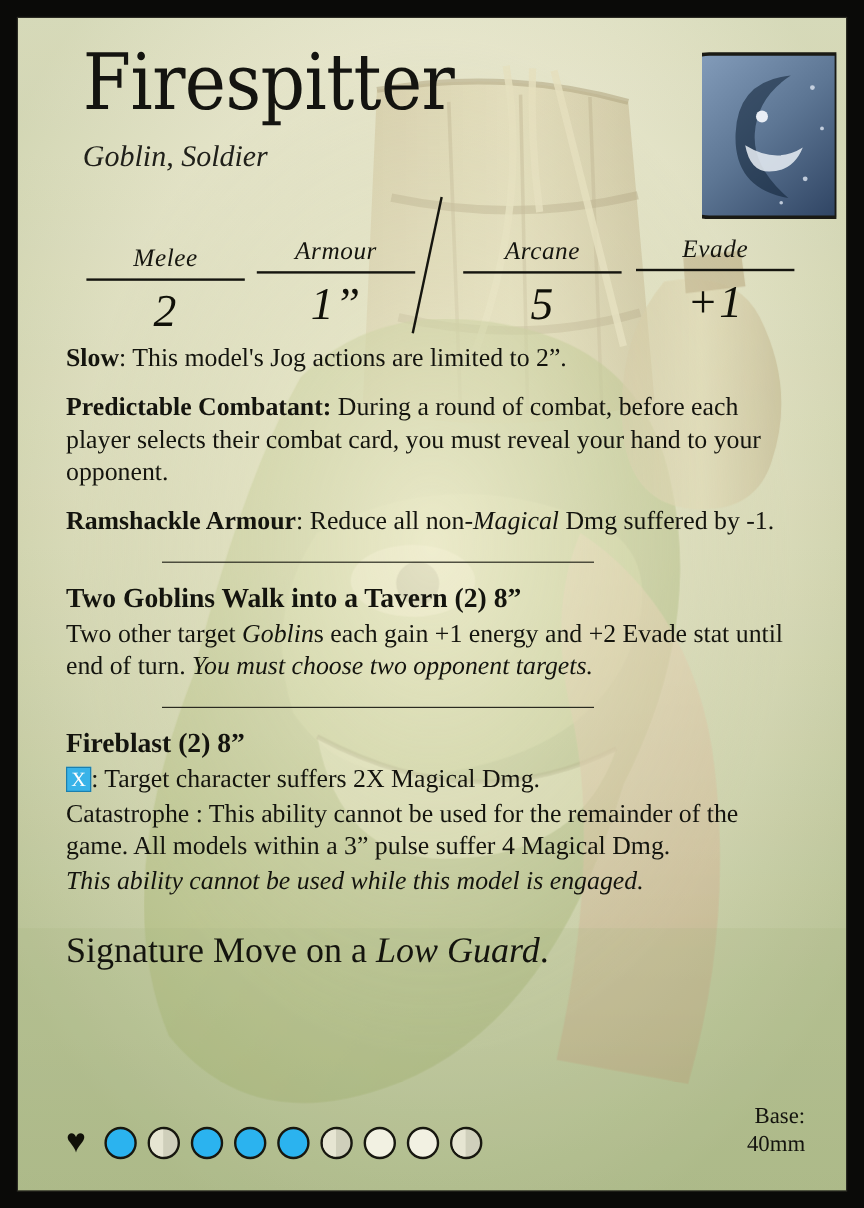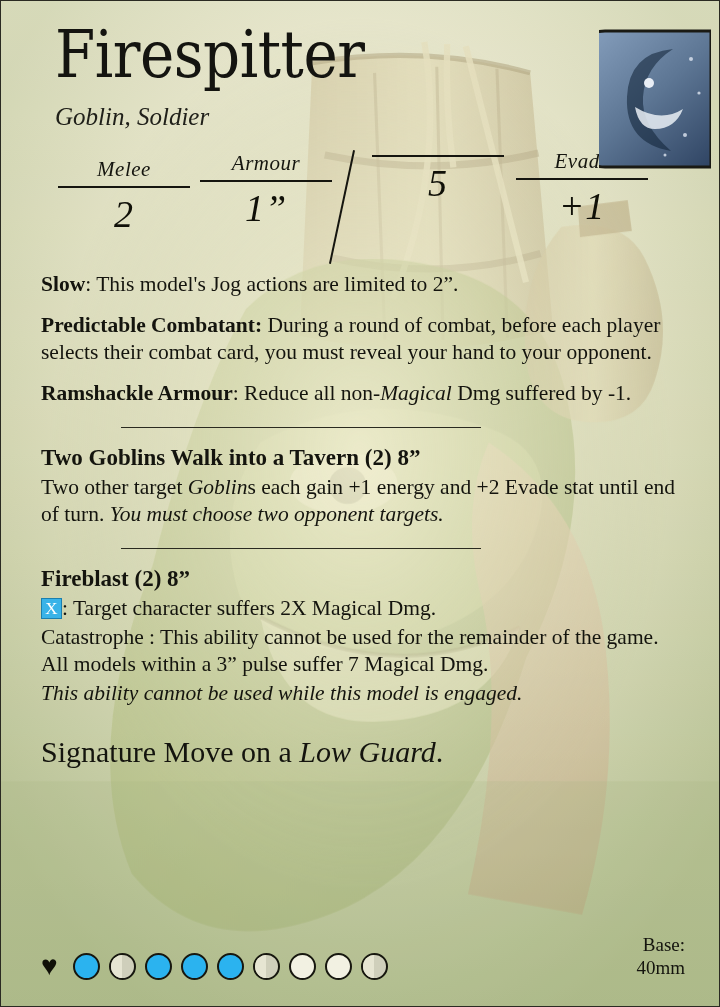--- a/index.html
+++ b/index.html
@@ -12,21 +12,21 @@
     height: 1007px;
     overflow: hidden;
     font-family: "Liberation Serif", serif;
   }
 
   .card {
     position: relative;
     width: 720px;
     height: 1007px;
     box-sizing: border-box;
-    padding: 0;
+    padding: 14px;
     background: #0a0a08;
   }
 
   .card-inner {
     position: relative;
     width: 100%;
     height: 100%;
     box-sizing: border-box;
     overflow: hidden;
     background:
@@ -85,20 +85,21 @@
   
   .stats {
     position: relative;
     margin: 22px 0 0 0;
     height: 110px;
   }
   .stat {
     position: absolute;
     text-align: center;
     width: 150px;
+    margin-top: 32px;
   }
   .stat .lbl {
     font-family: "Liberation Serif", serif;
     font-style: italic;
     font-size: 21px;
     color: #15150f;
     letter-spacing: 0.5px;
   }
   .stat .rule {
     height: 2px;
@@ -336,20 +337,21 @@
           <div class="val">2</div>
         </div>
 
         <div class="stat stat-range">
           <div class="lbl">Armour</div>
           <div class="rule"></div>
           <div class="val">1”</div>
         </div>
 
         <div class="stat stat-arcane">
+          <div class="lbl">Arcane</div>
           <div class="rule"></div>
           <div class="val">5</div>
         </div>
 
         <div class="stat stat-evade">
           <div class="lbl">Evade</div>
           <div class="rule"></div>
           <div class="val">+1</div>
         </div>
       </div>
@@ -364,21 +366,21 @@
 
         <div class="divider"></div>
 
         <div class="ability-name">Two Goblins Walk into a Tavern (2) 8”</div>
         <p class="ability-text"><span>Two other target </span><i>Goblin</i><span>s each gain +1 energy and +2 Evade stat until end of turn. </span><i>You must choose two opponent targets.</i></p>
 
         <div class="divider"></div>
 
         <div class="ability-name">Fireblast (2) 8”</div>
         <p class="ability-text"><span class="energy-box">X</span><span>: Target character suffers 2X Magical Dmg.</span></p>
-        <p class="ability-text">Catastrophe : This ability cannot be used for the remainder of the game. All models within a 3” pulse suffer 7 Magical Dmg.</p>
+        <p class="ability-text">Catastrophe : This ability cannot be used for the remainder of the game. All models within a 3” pulse suffer 4 Magical Dmg.</p>
         <p class="ability-text"><i>This ability cannot be used while this model is engaged.</i></p>
 
         <p class="signature"><span>Signature Move on a </span><i>Low Guard</i><span>.</span></p>
       </div>
     </div>
 
     <div class="footer">
       <div class="health">
         <span class="heart">♥</span>
         <span class="pip full"></span>

